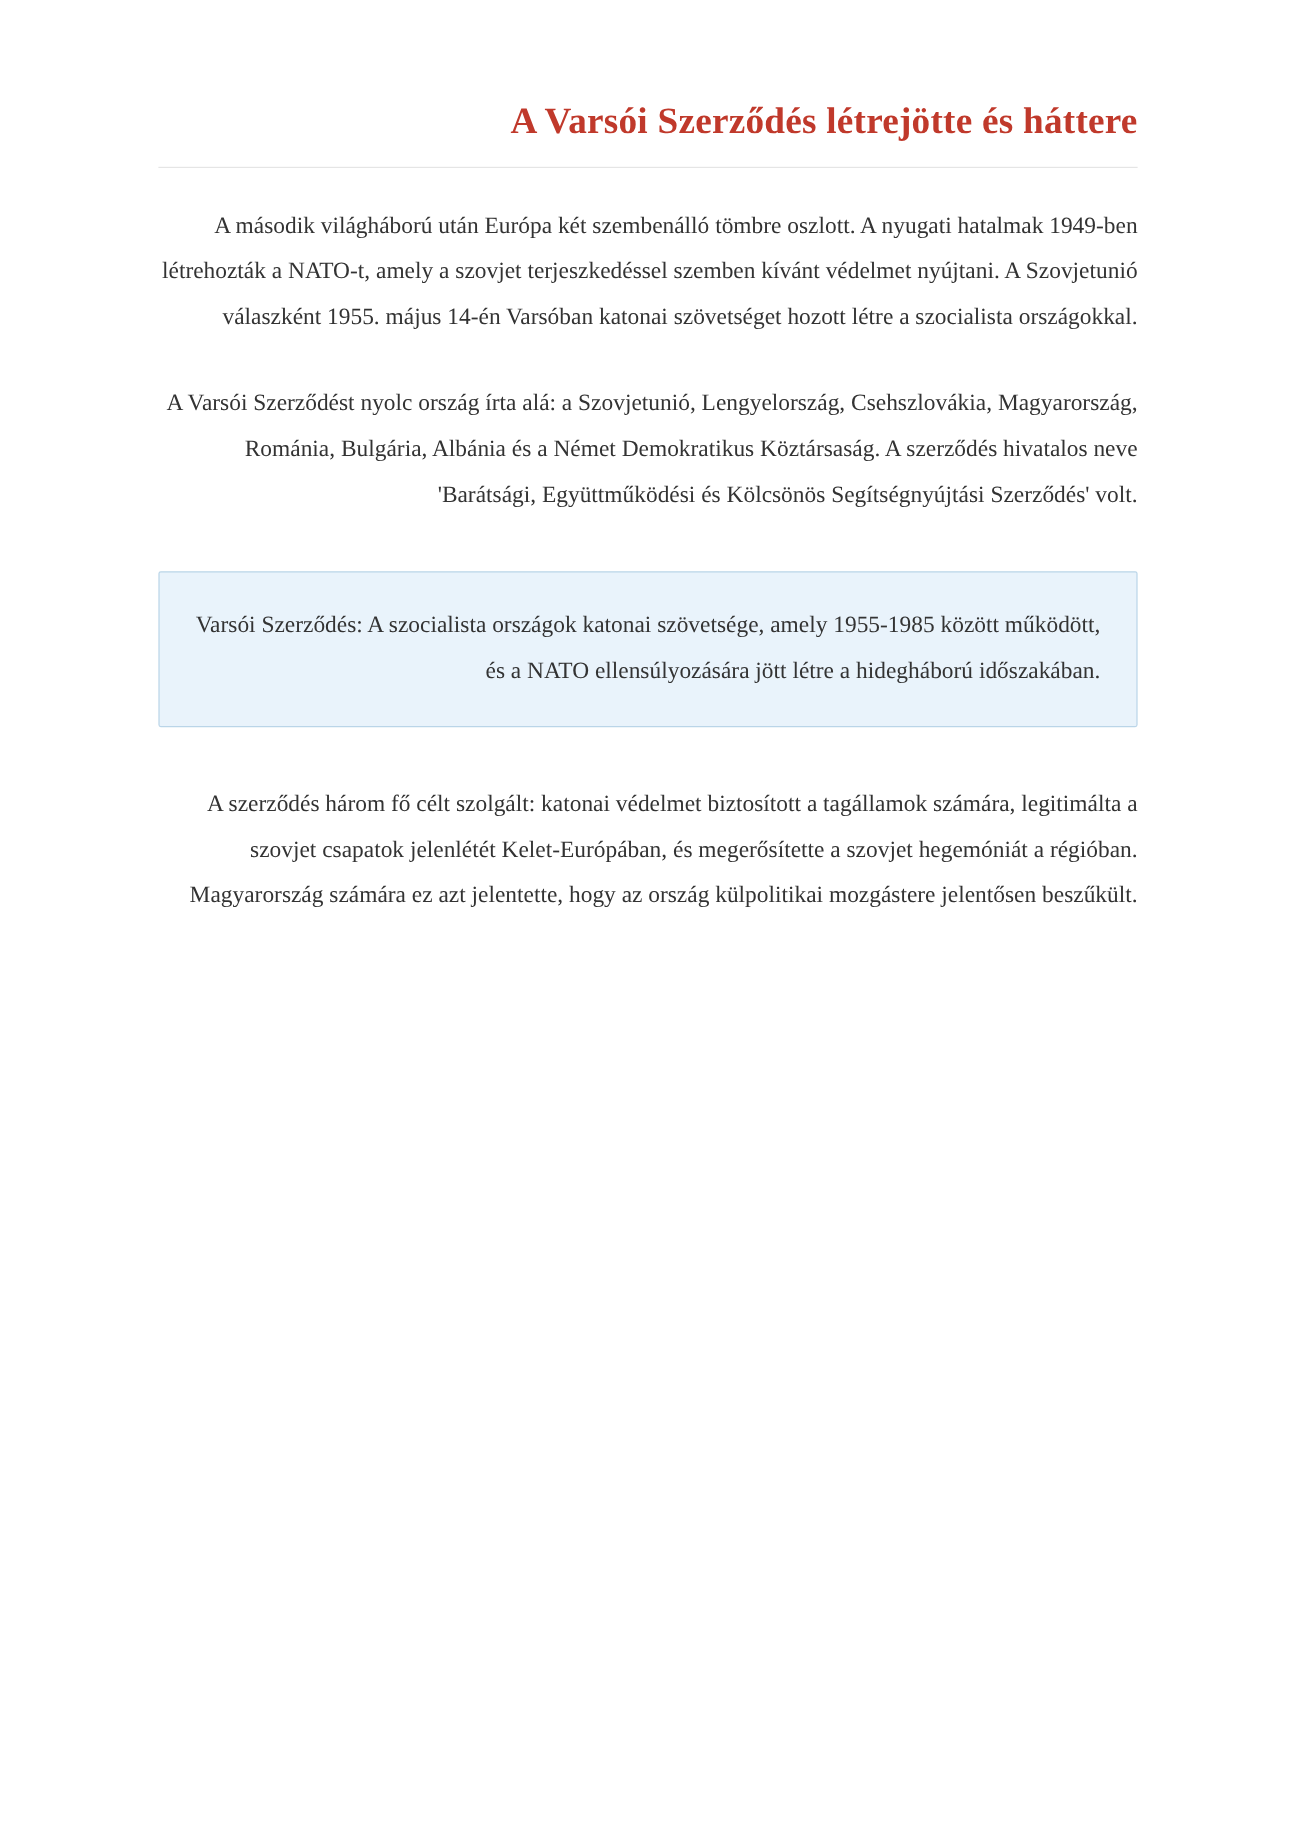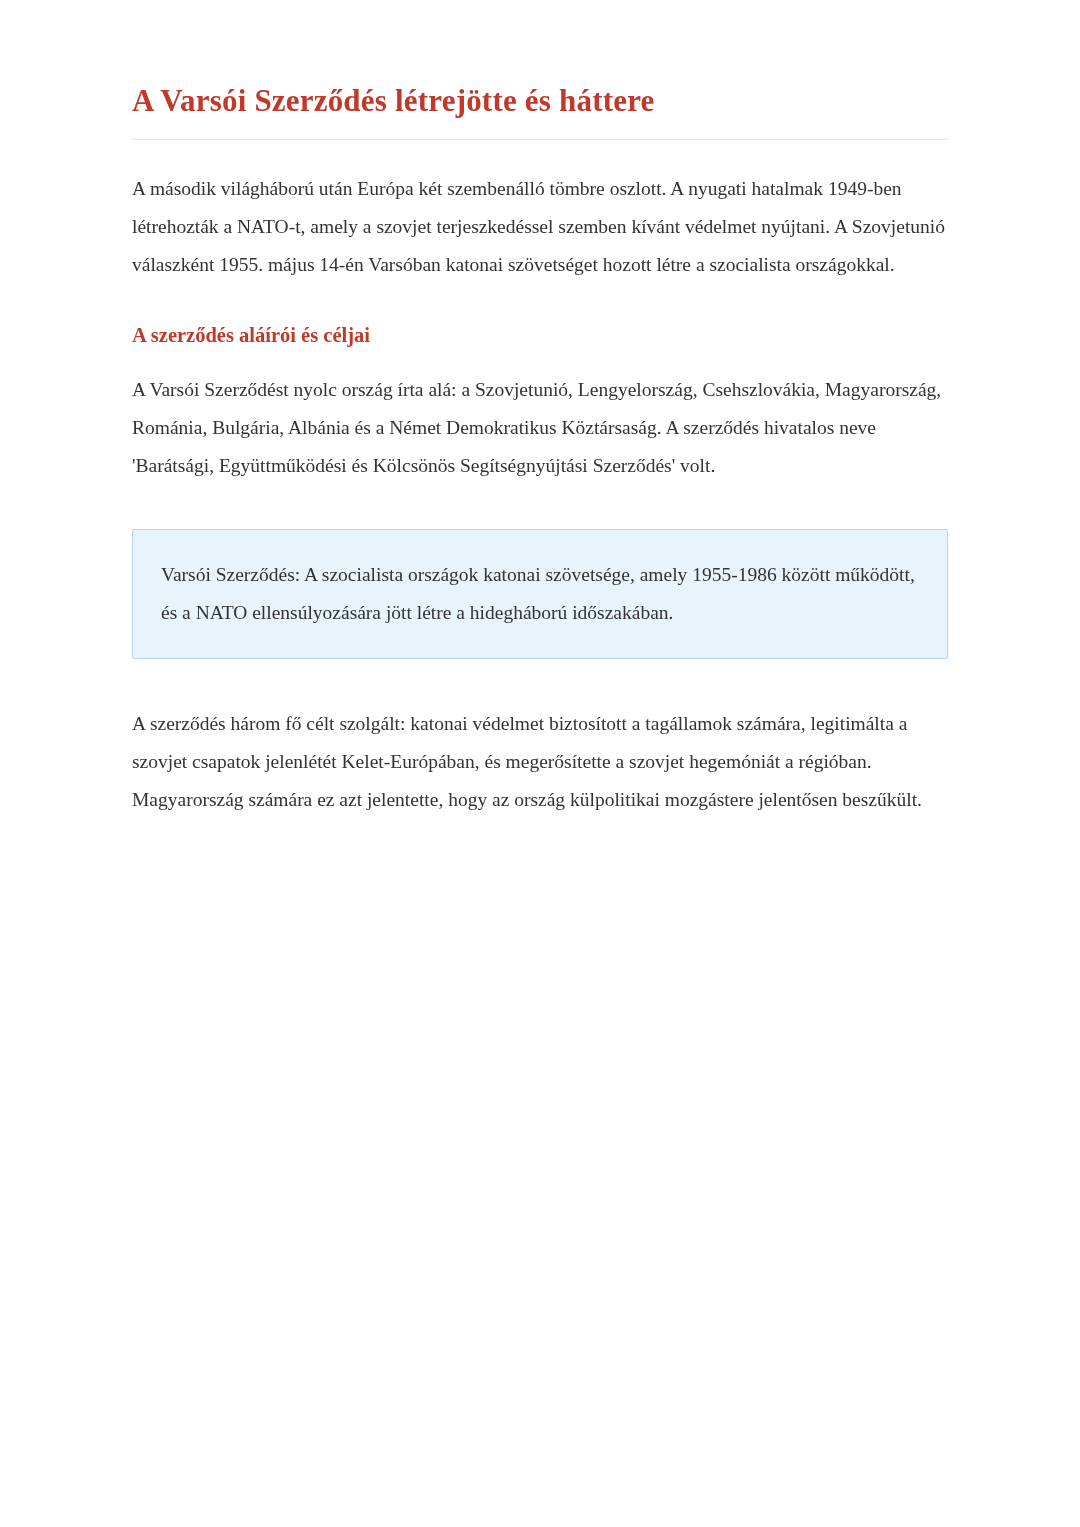--- a/index.html
+++ b/index.html
@@ -1,16 +1,16 @@
 <!DOCTYPE html>
 <html lang="hu"><head>
 <meta charset="utf-8">
 <title>A Varsói Szerződés létrejötte és háttere</title>
 <style>
-  * { box-sizing: border-box; }
+  * { box-sizing: border-box; text-align: right; }
   html, body {
     margin: 0;
     padding: 0;
     background: #ffffff;
   }
   body {
     width: 1080px;
     height: 1527px;
     font-family: "Liberation Serif", "DejaVu Serif", serif;
     color: #333333;
@@ -59,21 +59,20 @@
 <body>
 
 <div class="page">
 
   <h1 class="article-title">A Varsói Szerződés létrejötte és háttere</h1>
 
   <hr class="title-divider">
 
   <p class="body-paragraph">A második világháború után Európa két szembenálló tömbre oszlott. A nyugati hatalmak 1949-ben létrehozták a NATO-t, amely a szovjet terjeszkedéssel szemben kívánt védelmet nyújtani. A Szovjetunió válaszként 1955. május 14-én Varsóban katonai szövetséget hozott létre a szocialista országokkal.</p>
 
-  <h2 class="section-heading">A szerződés aláírói és céljai</h2>
 
   <p class="body-paragraph">A Varsói Szerződést nyolc ország írta alá: a Szovjetunió, Lengyelország, Csehszlovákia, Magyarország, Románia, Bulgária, Albánia és a Német Demokratikus Köztársaság. A szerződés hivatalos neve 'Barátsági, Együttműködési és Kölcsönös Segítségnyújtási Szerződés' volt.</p>
 
-  <div class="definition-callout">Varsói Szerződés: A szocialista országok katonai szövetsége, amely 1955-1986 között működött, és a NATO ellensúlyozására jött létre a hidegháború időszakában.</div>
+  <div class="definition-callout">Varsói Szerződés: A szocialista országok katonai szövetsége, amely 1955-1985 között működött, és a NATO ellensúlyozására jött létre a hidegháború időszakában.</div>
 
   <p class="body-paragraph">A szerződés három fő célt szolgált: katonai védelmet biztosított a tagállamok számára, legitimálta a szovjet csapatok jelenlétét Kelet-Európában, és megerősítette a szovjet hegemóniát a régióban. Magyarország számára ez azt jelentette, hogy az ország külpolitikai mozgástere jelentősen beszűkült.</p>
 
 </div>
 
 </body></html>

